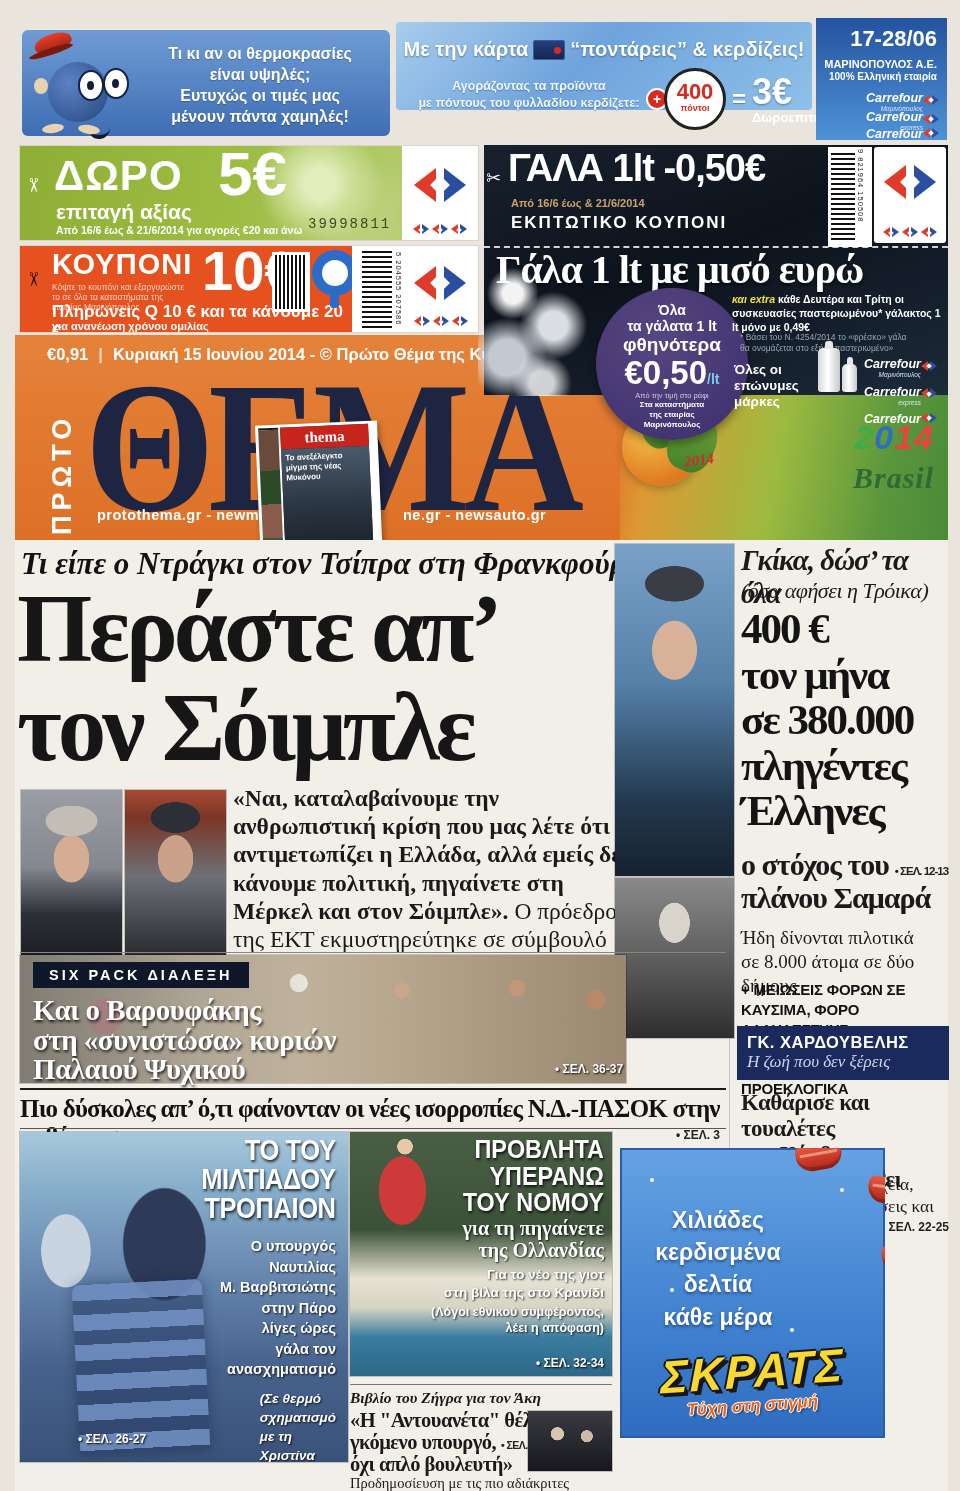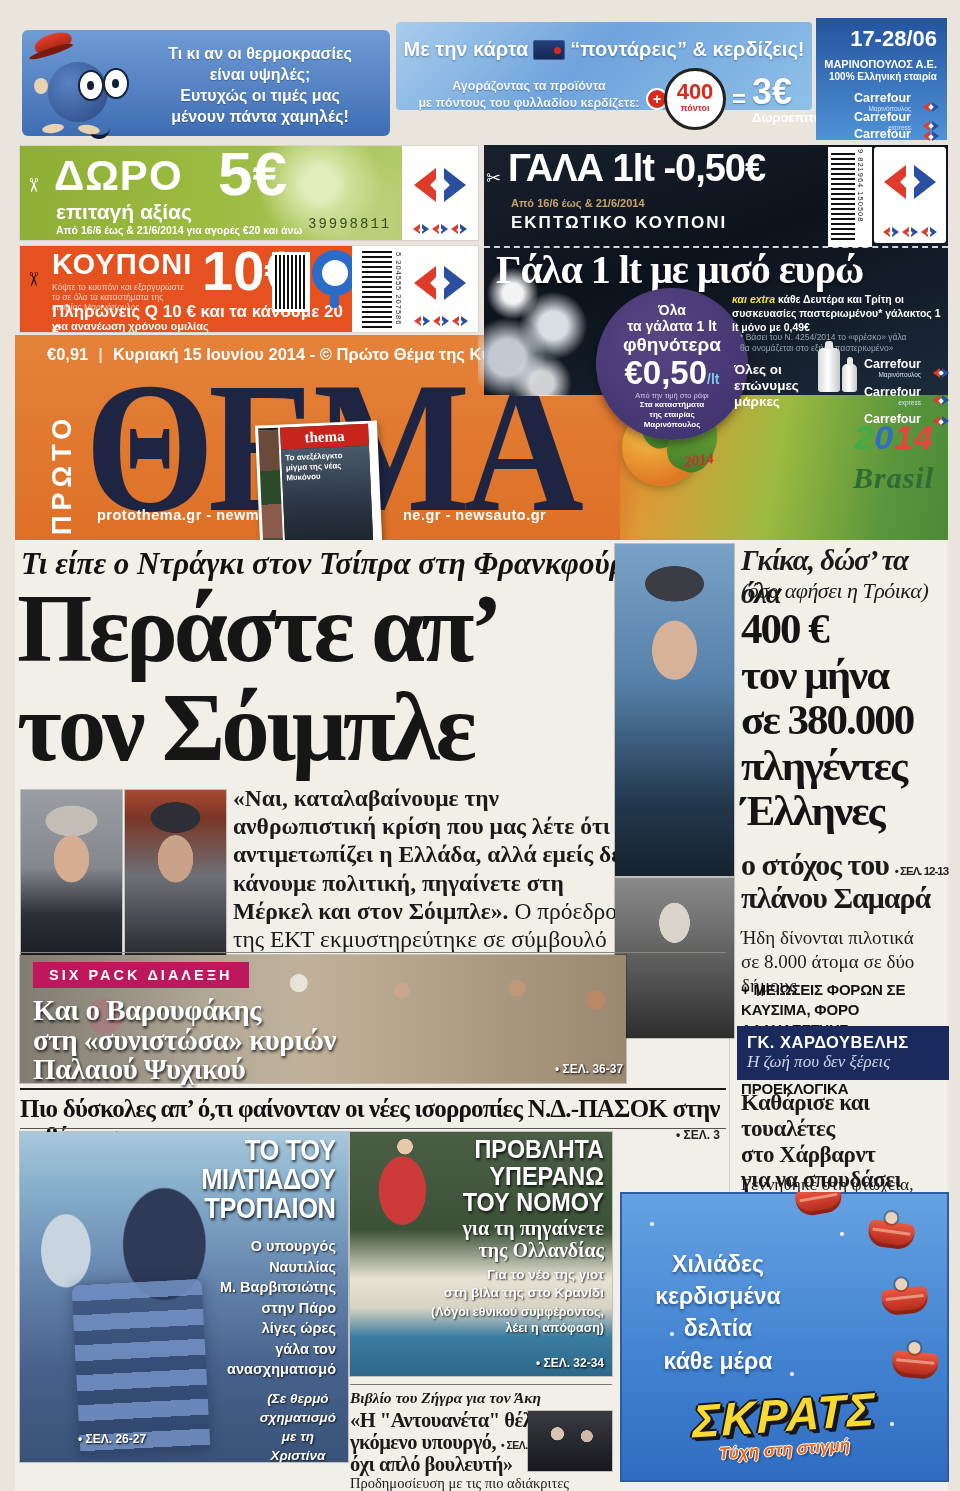--- a/index.html
+++ b/index.html
@@ -49,21 +49,21 @@
   .big-roundel .l{color:#d82a1e;font-weight:bold;font-size:9px;}
   .eq{color:#fff;font-weight:bold;font-size:24px;text-shadow:0 1px 1px rgba(0,0,0,.3);}
   .prize .p{color:#fff;font-weight:bold;font-size:36px;line-height:1;text-shadow:0 1px 2px rgba(20,50,100,.5);}
   .prize .pl{color:#fff;font-size:13px;font-weight:bold;text-align:center;}
 
   .dates-box{left:816px;top:18px;width:131px;height:122px;
     background:linear-gradient(180deg,#24539f,#4f92d8);color:#fff;}
   .dates-box .d{position:absolute;top:8px;right:10px;font-size:22px;font-weight:bold;}
   .dates-box .c{position:absolute;top:40px;right:10px;font-size:11px;font-weight:bold;text-align:right;}
   .dates-box .cs{position:absolute;top:53px;right:10px;font-size:10px;font-weight:bold;text-align:right;}
-  .brand-row{position:absolute;right:8px;display:flex;align-items:flex-end;gap:12px;}
+  .brand-row{position:absolute;right:8px;display:flex;align-items:center;gap:0;font-style:italic;}
   .brand-row .bn{font-size:12.5px;font-weight:bold;line-height:1;text-align:right;}
   .brand-row .bs{font-size:6.5px;line-height:1;display:block;text-align:right;color:#d8e6f8;}
 
   
   .cf{position:relative;display:inline-block;width:34px;height:22px;}
   .cf .tl{position:absolute;left:0;top:0;width:0;height:0;border-top:11px solid transparent;
     border-bottom:11px solid transparent;border-right:14px solid #e03a2a;}
   .cf .tr{position:absolute;right:0;top:0;width:0;height:0;border-top:11px solid transparent;
     border-bottom:11px solid transparent;border-left:14px solid #2a4fa0;}
   .cf .di{position:absolute;left:50%;top:50%;width:9px;height:9px;background:#fff;
@@ -236,21 +236,21 @@
   .lecture{position:absolute;left:5px;top:415px;width:606px;height:128px;background:
     radial-gradient(circle 30px at 14% 48%,#e88fa0 0 58%,rgba(0,0,0,0) 62%),
     radial-gradient(circle 13px at 16% 16%,#d8b498 0 58%,rgba(0,0,0,0) 62%),
     radial-gradient(circle 15px at 46% 22%,#e8e4da 0 58%,rgba(0,0,0,0) 62%),
     radial-gradient(circle 13px at 63% 28%,#caa78c 0 58%,rgba(0,0,0,0) 62%),
     radial-gradient(circle 14px at 82% 26%,#c09878 0 58%,rgba(0,0,0,0) 62%),
     radial-gradient(circle 16px at 95% 35%,#b88868 0 58%,rgba(0,0,0,0) 62%),
     linear-gradient(90deg,#b6b0a4 0%,#c8bca8 30%,#b8a890 60%,#9a8870 100%);}
   .lecture .shade{position:absolute;left:0;top:0;width:280px;height:128px;
     background:linear-gradient(90deg,rgba(120,115,105,.85) 0%,rgba(120,115,105,0) 100%);}
-  .badge{position:absolute;left:18px;top:422px;background:#be185d;color:#fff;font-weight:bold;
+  .badge{position:absolute;left:18px;top:422px;background:#0f172a;color:#fff;font-weight:bold;
     font-size:14.5px;letter-spacing:3px;padding:5px 16px;}
   .lect-head{position:absolute;left:18px;top:456px;color:#fff;font-weight:900;font-size:29px;line-height:1.02;
     letter-spacing:-0.5px;text-shadow:1px 2px 3px rgba(0,0,0,.8);}
   .lect-ref{position:absolute;left:540px;top:522px;color:#fff;text-shadow:1px 1px 2px #000;}
 
   .strip{position:absolute;left:5px;top:548px;width:706px;border-top:2px solid #1a1a1a;padding-top:5px;}
   .strip-head{font-weight:900;font-size:25px;letter-spacing:-0.8px;color:#121212;}
   .strip-ref{position:absolute;right:6px;top:38px;}
   .strip-rule{position:absolute;left:5px;top:588px;width:706px;border-top:1px solid #555;}
 
@@ -259,21 +259,21 @@
     radial-gradient(ellipse 42px 62px at 14% 36%,#c8d4e0 0 58%,rgba(0,0,0,0) 60%),
     linear-gradient(180deg,#a8c8dc 0%,#88b0cc 16%,#6888b0 42%,#46628c 72%,#3a5278 100%);}
   .milt .chair{position:absolute;left:56px;top:150px;width:130px;height:170px;
     background:repeating-linear-gradient(180deg,rgba(110,140,190,.9) 0 16px,rgba(40,60,100,.55) 16px 30px);
     border-radius:8px 8px 0 0;transform:rotate(-3deg);box-shadow:0 0 14px rgba(20,30,60,.4);}
   .milt-head{position:absolute;right:12px;top:4px;text-align:right;font-weight:bold;font-size:29px;
     line-height:1.0;letter-spacing:-0.5px;transform:scaleX(.88);transform-origin:right top;
     text-shadow:1px 2px 3px rgba(0,0,0,.8);}
   .milt-deck{position:absolute;right:12px;top:104px;text-align:right;font-weight:bold;font-size:14.5px;
     line-height:1.42;text-shadow:1px 1px 2px rgba(0,0,0,.8);}
-  .milt-note{position:absolute;right:12px;top:258px;text-align:center;font-style:italic;font-weight:bold;
+  .milt-note{position:absolute;right:12px;top:258px;text-align:left;font-style:italic;font-weight:bold;
     font-size:13.5px;line-height:1.4;text-shadow:1px 1px 2px rgba(0,0,0,.8);}
   .milt-ref{position:absolute;left:58px;top:300px;text-shadow:1px 1px 2px #000;color:#fff;}
 
   .maxima{position:absolute;left:335px;top:592px;width:262px;height:244px;overflow:hidden;color:#fff;background:
     radial-gradient(circle 13px at 21% 6%,#e8c8a8 0 58%,rgba(0,0,0,0) 62%),
     radial-gradient(ellipse 40px 58px at 20% 24%,#cc3b3a 0 58%,rgba(0,0,0,0) 60%),
     linear-gradient(180deg,#4a5e46 0%,#3c5238 40%,#e6e2d4 60%,#d8d4c4 72%,#3a7ca0 84%,#2e6888 100%);}
   .max-head{position:absolute;right:8px;top:4px;text-align:right;font-weight:bold;font-size:26px;
     line-height:1.02;transform:scaleX(.9);transform-origin:right top;text-shadow:1px 2px 3px rgba(0,0,0,.8);}
   .max-sub{position:absolute;right:8px;top:86px;text-align:right;font-family:"Liberation Serif",serif;
@@ -288,21 +288,21 @@
   .book-kick{position:absolute;left:0;top:4px;font-style:italic;font-weight:bold;font-size:15.5px;}
   .book-head{position:absolute;left:0;top:24px;font-weight:900;font-size:20.5px;line-height:1.08;letter-spacing:-0.5px;}
   .book-head .pageref{font-size:10.5px;}
   .book-deck{position:absolute;left:0;top:90px;font-size:14.5px;}
   .book-photo{left:178px;top:26px;width:84px;height:60px;background:
     radial-gradient(circle 11px at 35% 38%,#d8c4b0 0 58%,rgba(0,0,0,0) 62%),
     radial-gradient(circle 10px at 70% 42%,#d0b8a8 0 58%,rgba(0,0,0,0) 62%),
     linear-gradient(180deg,#3a3a42,#17171d);}
 
   
-  .skrats{position:absolute;left:605px;top:652px;width:329px;height:290px;overflow:hidden;
+  .skrats{position:absolute;left:605px;top:608px;width:265px;height:290px;overflow:hidden;
     background:linear-gradient(180deg,#66a2e2 0%,#4384d2 55%,#2f6cc0 100%);box-shadow:inset 0 0 0 2px #2a5ca8;}
   .boat{position:absolute;width:46px;height:26px;background:linear-gradient(180deg,#e85a42 0%,#c83828 60%,#a82818 100%);
     border-radius:6px 6px 16px 16px;box-shadow:inset 0 -4px 0 rgba(0,0,0,.2);}
   .boat::before{content:"";position:absolute;left:4px;right:4px;top:8px;height:3px;background:rgba(255,224,200,.5);}
   .boat::after{content:"";position:absolute;top:-10px;left:15px;width:12px;height:12px;border-radius:50%;
     background:#e8d4b8;box-shadow:0 0 0 2px rgba(40,20,10,.3);}
   .sparkles{position:absolute;left:30px;top:30px;width:4px;height:4px;border-radius:50%;background:#fff;
     box-shadow:190px 10px 0 #fff,140px 150px 0 #fff,60px 200px 0 #fff,240px 200px 0 #fff,20px 110px 0 #fff,260px 70px 0 #fff;}
   .sk-text{position:absolute;left:18px;top:56px;width:160px;text-align:center;color:#fff;font-weight:bold;
     font-size:23px;line-height:1.4;text-shadow:0 2px 3px rgba(10,40,90,.6);}

